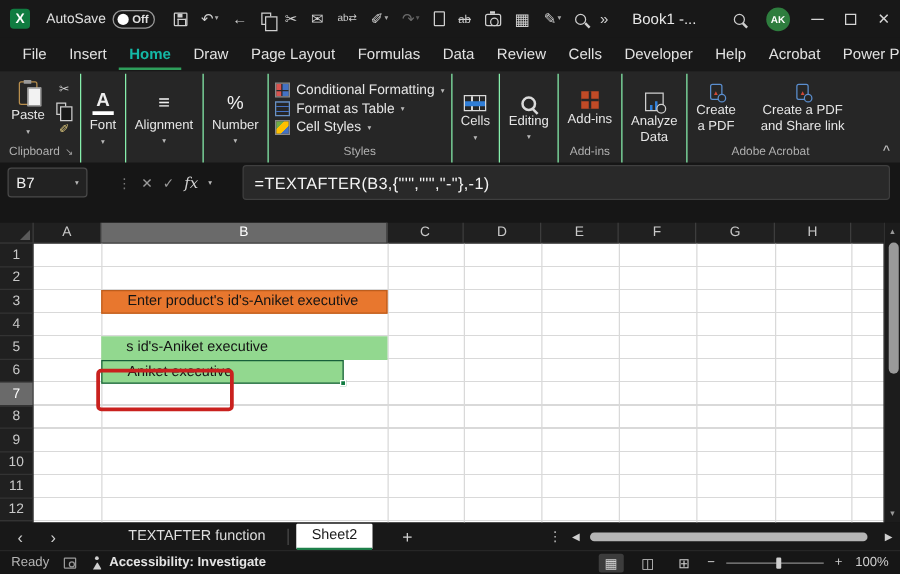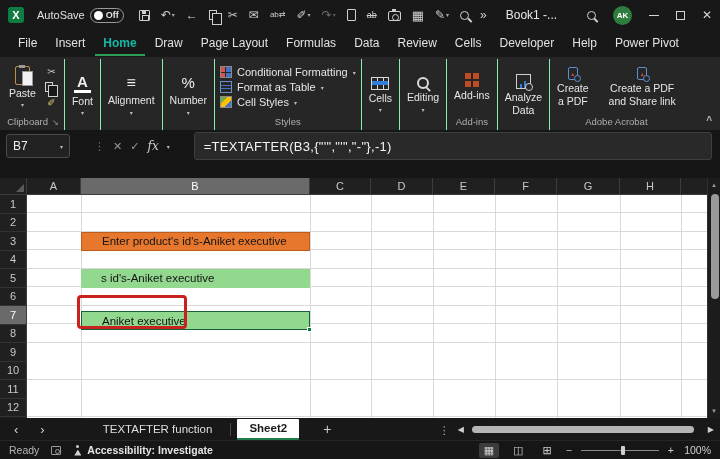--- a/index.html
+++ b/index.html
@@ -113,34 +113,34 @@
   .colfill { flex:1; border-bottom:1px solid #3d3d3d; }
   .w-a{width:54px;} .w-b{width:229px;} .w-c{width:61px;} .w-d{width:62px;} .w-e{width:62px;} .w-f{width:62px;} .w-g{width:63px;} .w-h{width:61px;}
   .rowhdrs { position:absolute; top:17px; left:0; width:27px; bottom:0; background:#202020; }
   .rowhdr { height:18.5px; display:flex; align-items:center; justify-content:center; font-size:11px; color:#c9c9c9; border-right:1px solid #3d3d3d; border-bottom:1px solid #333; }
   .rowhdr.sel { background:#6a6a6a; color:#fff; }
   .cells { position:absolute; top:17px; left:27px; right:13px; bottom:0; background:repeating-linear-gradient(to bottom,#fff 0 17.5px,#d9d9d9 17.5px 18.5px); }
   .vline { position:absolute; top:0; bottom:0; width:1px; background:#d9d9d9; }
   .cell { position:absolute; height:18.5px; display:flex; align-items:center; padding-left:20px; font-size:11.5px; color:#141414; }
   .cell-b3 { left:54px; top:37px; width:229px; background:#E8772E; border:1px solid #bd5d1d; }
   .cell-b5 { left:54px; top:74px; width:229px; background:#92D88F; }
-  .cell-b7 { left:54px; top:116px; width:229px; height:19px; background:#92D88F; border:1.5px solid #17603a;align-items:center; }
+  .cell-b7 { left:54px; top:93px; width:194px; height:19px; background:#92D88F; border:1.5px solid #17603a;align-items:center; }
   .fill-handle { position:absolute; right:-3px; bottom:-3px; width:5px; height:5px; background:#107C41; border:1px solid #fff; }
   .redbox { position:absolute; left:50px; top:100px; width:110px; height:34px; border:3px solid #C9211E; border-radius:4px; z-index:5; }
   .vscroll { position:absolute; top:0; right:0; width:13px; bottom:0; background:#1c1c1c; border-left:1px solid #303030; }
   .vs-up, .vs-down { position:absolute; left:0; right:0; text-align:center; color:#9a9a9a; font-size:7px; }
   .vs-up{top:3px;} .vs-up::before{content:"▴";} .vs-down{bottom:3px;} .vs-down::before{content:"▾";}
   .vs-thumb { position:absolute; left:2.5px; width:8px; top:16px; height:105px; background:#9a9a9a; border-radius:4px; }
 
   
   .sheetbar { height:22px; background:#181818; display:flex; align-items:center; padding:0 6px; gap:6px; flex:0 0 auto; }
   .snav { color:#cfcfcf; font-size:13px; padding:0 8px; }
   .snav-l::before{content:"‹";} .snav-r::before{content:"›";}
   .stab { font-size:11.5px; color:#dedede; padding:3px 12px 4px; white-space:nowrap; }
-  .stab.active { background:#fff; color:#1a1a1a; font-weight:bold; border-bottom:2.5px solid #1d7f4a; padding-bottom:4px; border-radius:1px; }
+  .stab.active { background:#fff; color:#1a1a1a; font-weight:normal; border-bottom:2.5px solid #1d7f4a; padding-bottom:4px; border-radius:1px; }
   .stab-sep { width:1px; height:13px; background:#4a4a4a; }
   .addsheet { color:#cfcfcf; font-size:14px; padding:0 10px; margin-left:8px; }
   .addsheet::before{content:"+";}
   .sheetbar-right { margin-left:auto; display:flex; align-items:center; gap:8px; }
   .sdots::before { content:"⋮"; color:#bbb; font-size:11px; }
   .hs-arrow { color:#cfcfcf; font-size:8px; }
   .hs-l::before{content:"◀";} .hs-r::before{content:"▶";}
   .hscroll-track { width:228px; height:9px; display:flex; align-items:center; }
   .hs-thumb { width:222px; height:7px; background:#b5b5b5; border-radius:4px; }
 
@@ -237,20 +237,21 @@
     <span class="rtab">Insert</span>
     <span class="rtab active">Home</span>
     <span class="rtab">Draw</span>
     <span class="rtab">Page Layout</span>
     <span class="rtab">Formulas</span>
     <span class="rtab">Data</span>
     <span class="rtab">Review</span>
     <span class="rtab">Cells</span>
     <span class="rtab">Developer</span>
     <span class="rtab">Help</span>
+    <span class="rtab">Acrobat</span>
     <span class="rtab">Power Pivot</span>
 
   </div>
 
   <div class="ribbon">
     <div class="rgroup">
       <div class="rgroup-content">
         <div class="bigbtn">
           <span class="clipboard-ic"></span>
           <span class="blabel">Paste</span>

